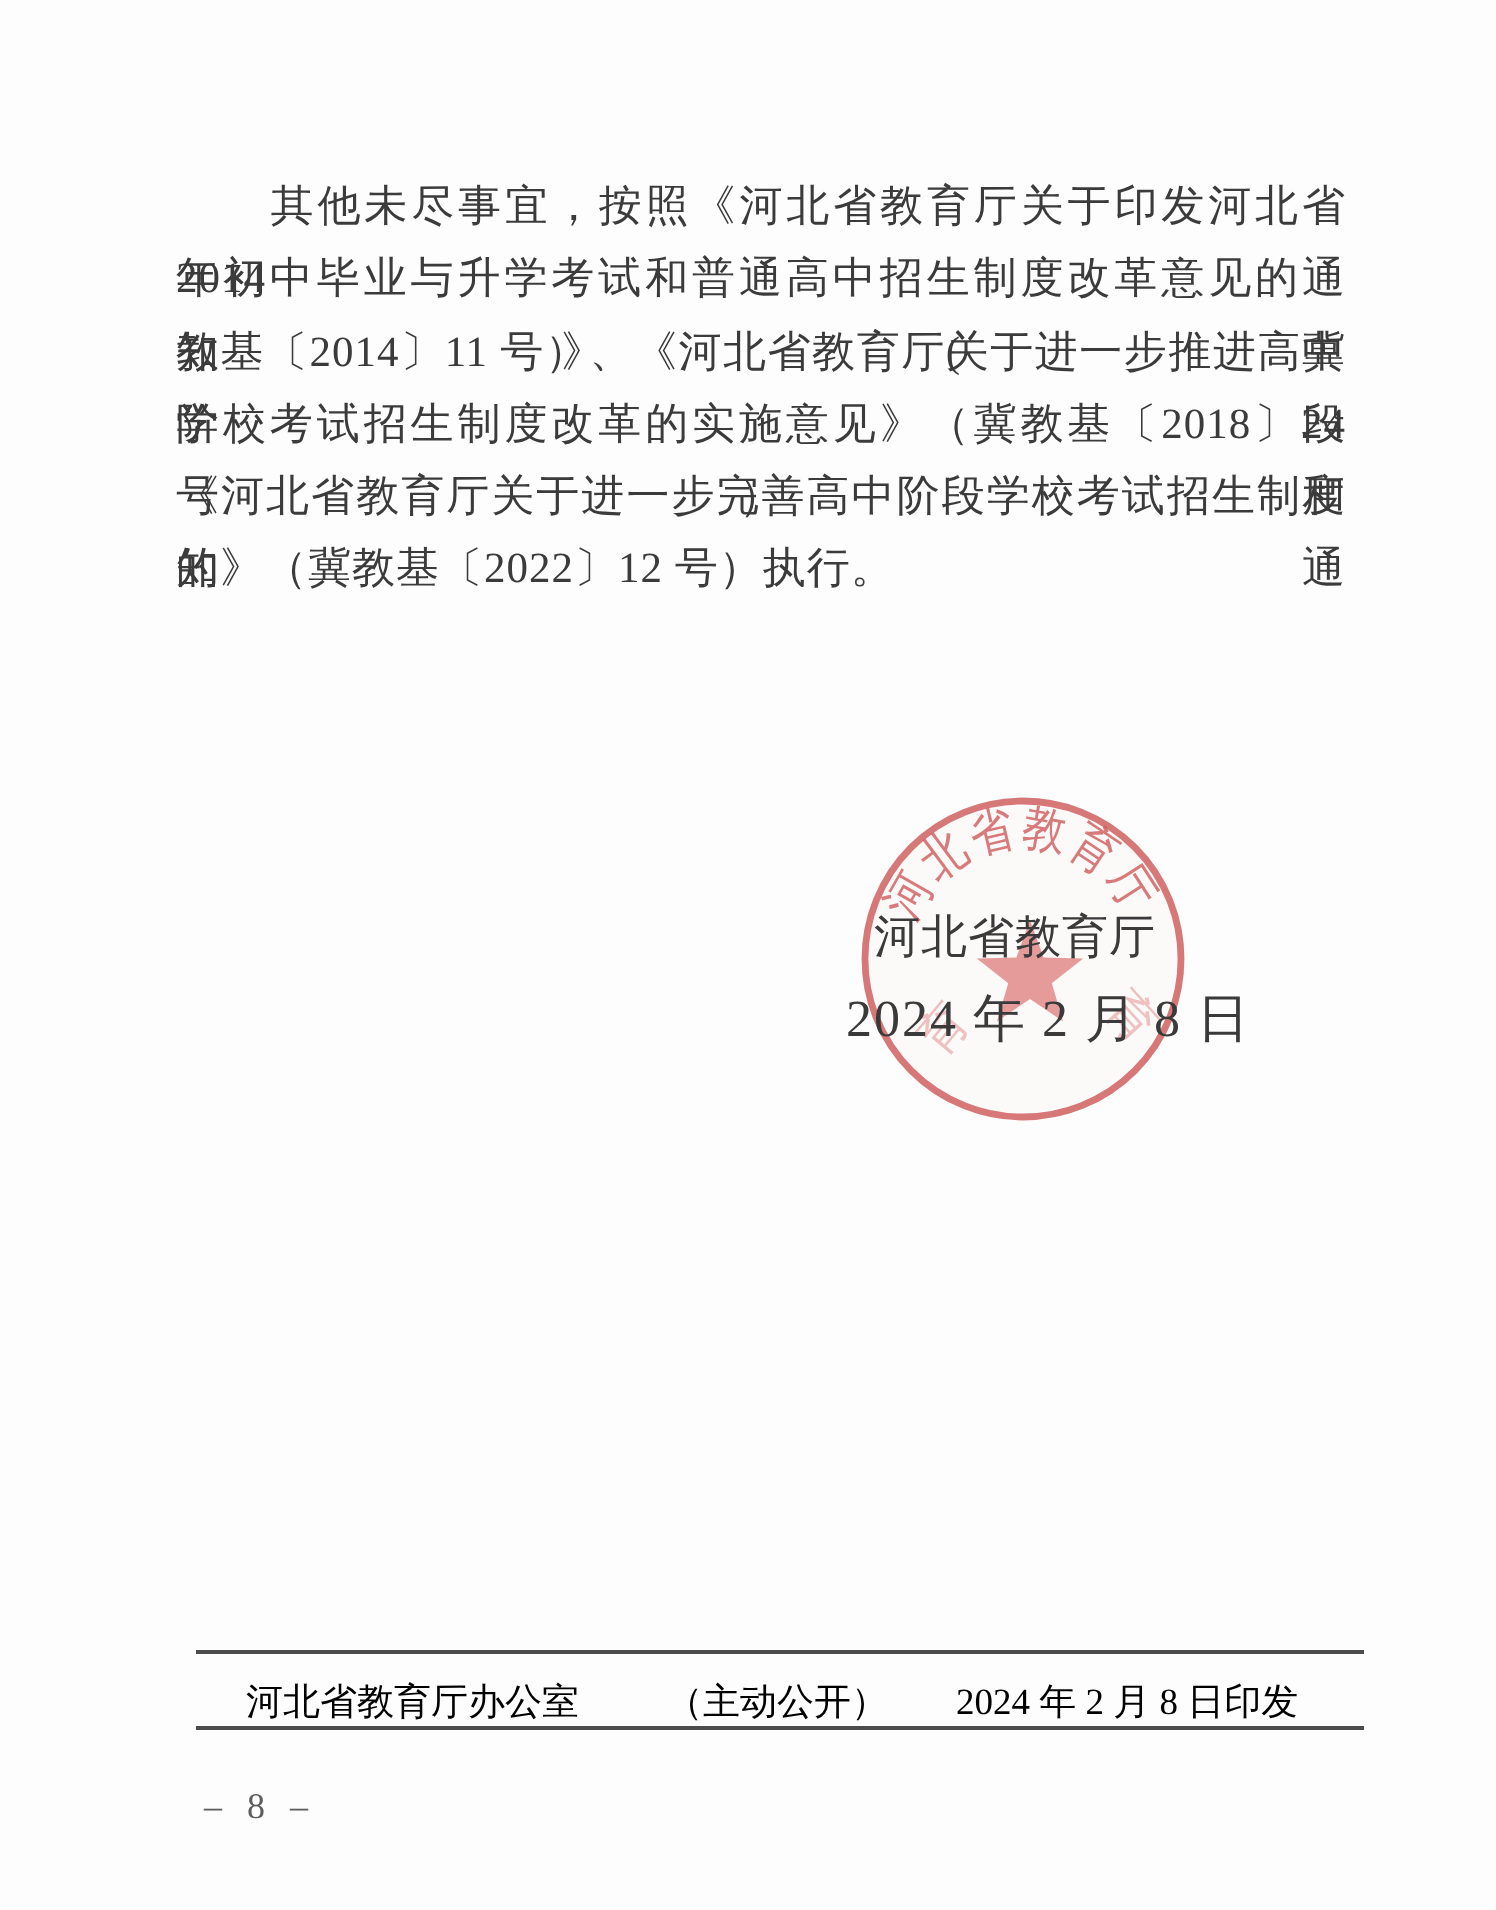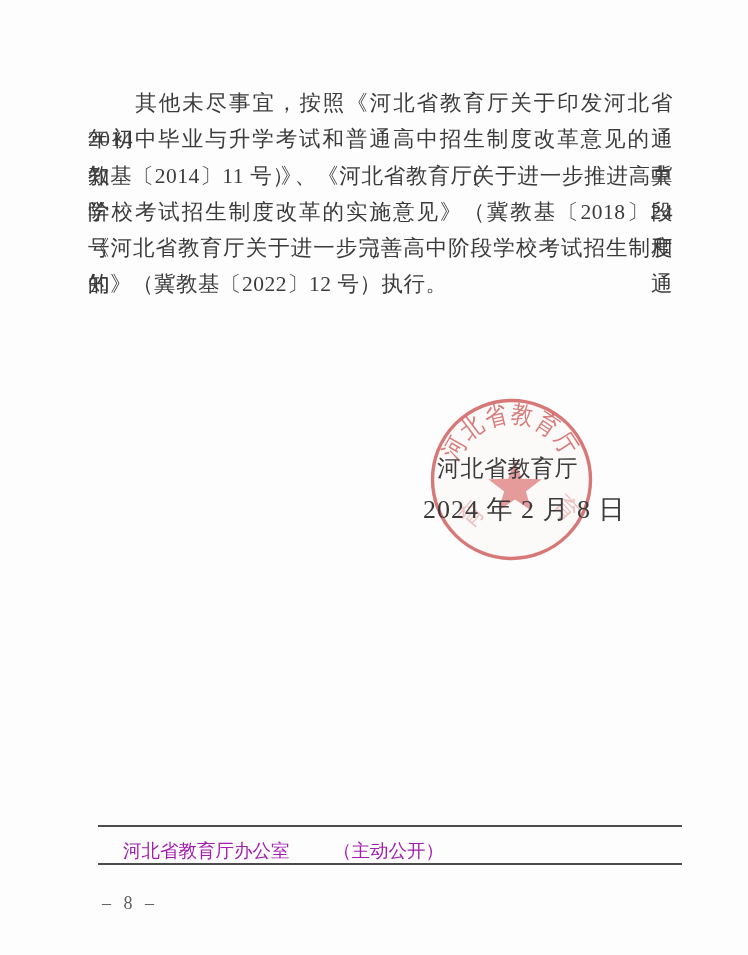--- a/index.html
+++ b/index.html
@@ -36,21 +36,21 @@
     position: absolute; left: 423px; top: 492px; z-index: 2;
     font-size: 26px; color: #3a3a3a; letter-spacing: 1px; white-space: nowrap;
   }
 
   
   .footer-rule { position: absolute; left: 98px; width: 584px; height: 2px; background: #4c4c4c; }
   .footer-rule.top { top: 825px; }
   .footer-rule.bottom { top: 863px; }
   .footer-text {
     position: absolute; top: 838px; height: 22px;
-    font-size: 18.5px; color: #a21caf; white-space: nowrap;
+    font-size: 18.5px; color: #000000; white-space: nowrap;
   }
   .footer-office { left: 123px; }
   .footer-disclosure { left: 333px; text-align: center; }
   .footer-issue { left: 478px; }
 
   .page-number {
     position: absolute; left: 102px; top: 893px;
     font-size: 18px; color: #5e5e5e; letter-spacing: 4px; white-space: nowrap;
   }
 </style>
@@ -80,17 +80,18 @@
     <text x="0" y="0" font-size="24" fill="#e08888" fill-opacity="0.5" font-family="Liberation Serif, DejaVu Serif, serif" transform="translate(40,132) rotate(-50)">育</text>
     <text x="0" y="0" font-size="24" fill="#e08888" fill-opacity="0.5" font-family="Liberation Serif, DejaVu Serif, serif" transform="translate(122,108) rotate(48)">育</text>
   </svg>
 
   <div class="sig-agency">河北省教育厅</div>
   <div class="sig-date">2024 年 2 月 8 日</div>
 
   <div class="footer-rule top"></div>
   <span class="footer-text footer-office">河北省教育厅办公室</span>
   <span class="footer-text footer-disclosure">（主动公开）</span>
+  <span class="footer-text footer-issue">2024 年 2 月 8 日印发</span>
   <div class="footer-rule bottom"></div>
 
   <div class="page-number">– 8 –</div>
 
 </div>
 
 </body></html>

